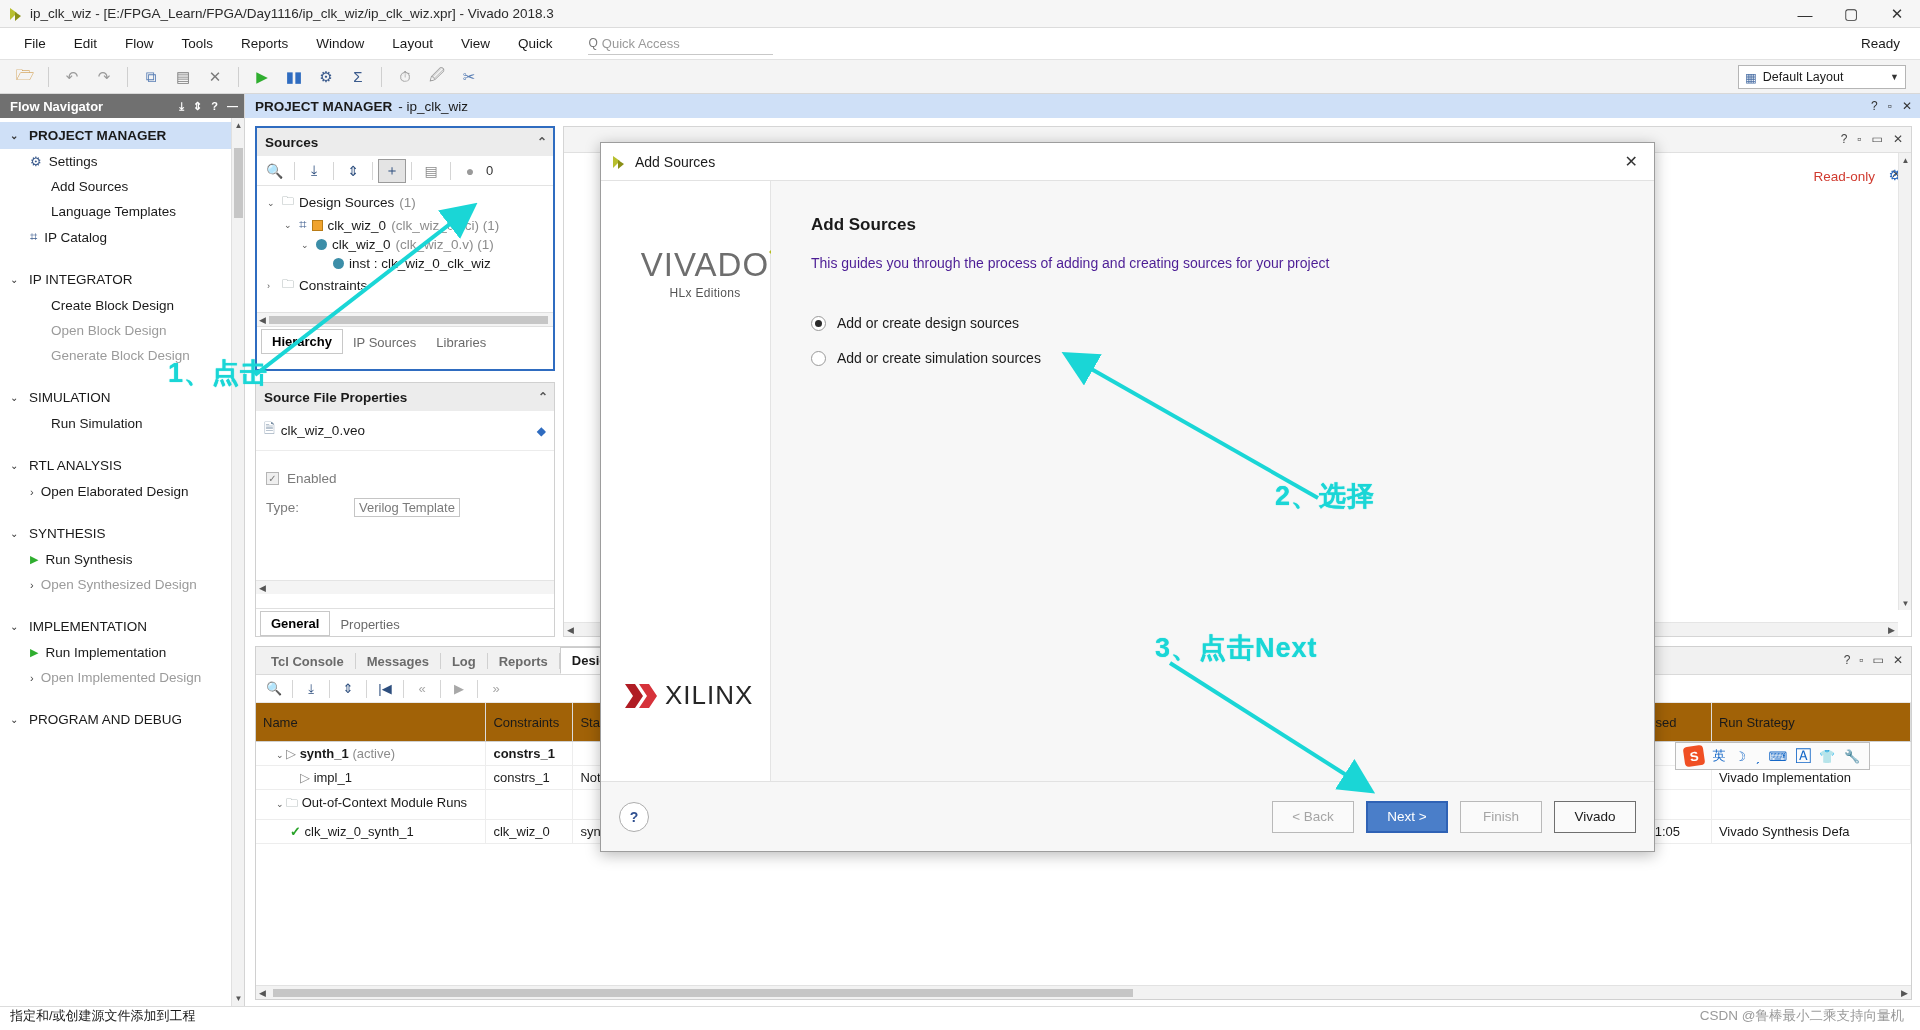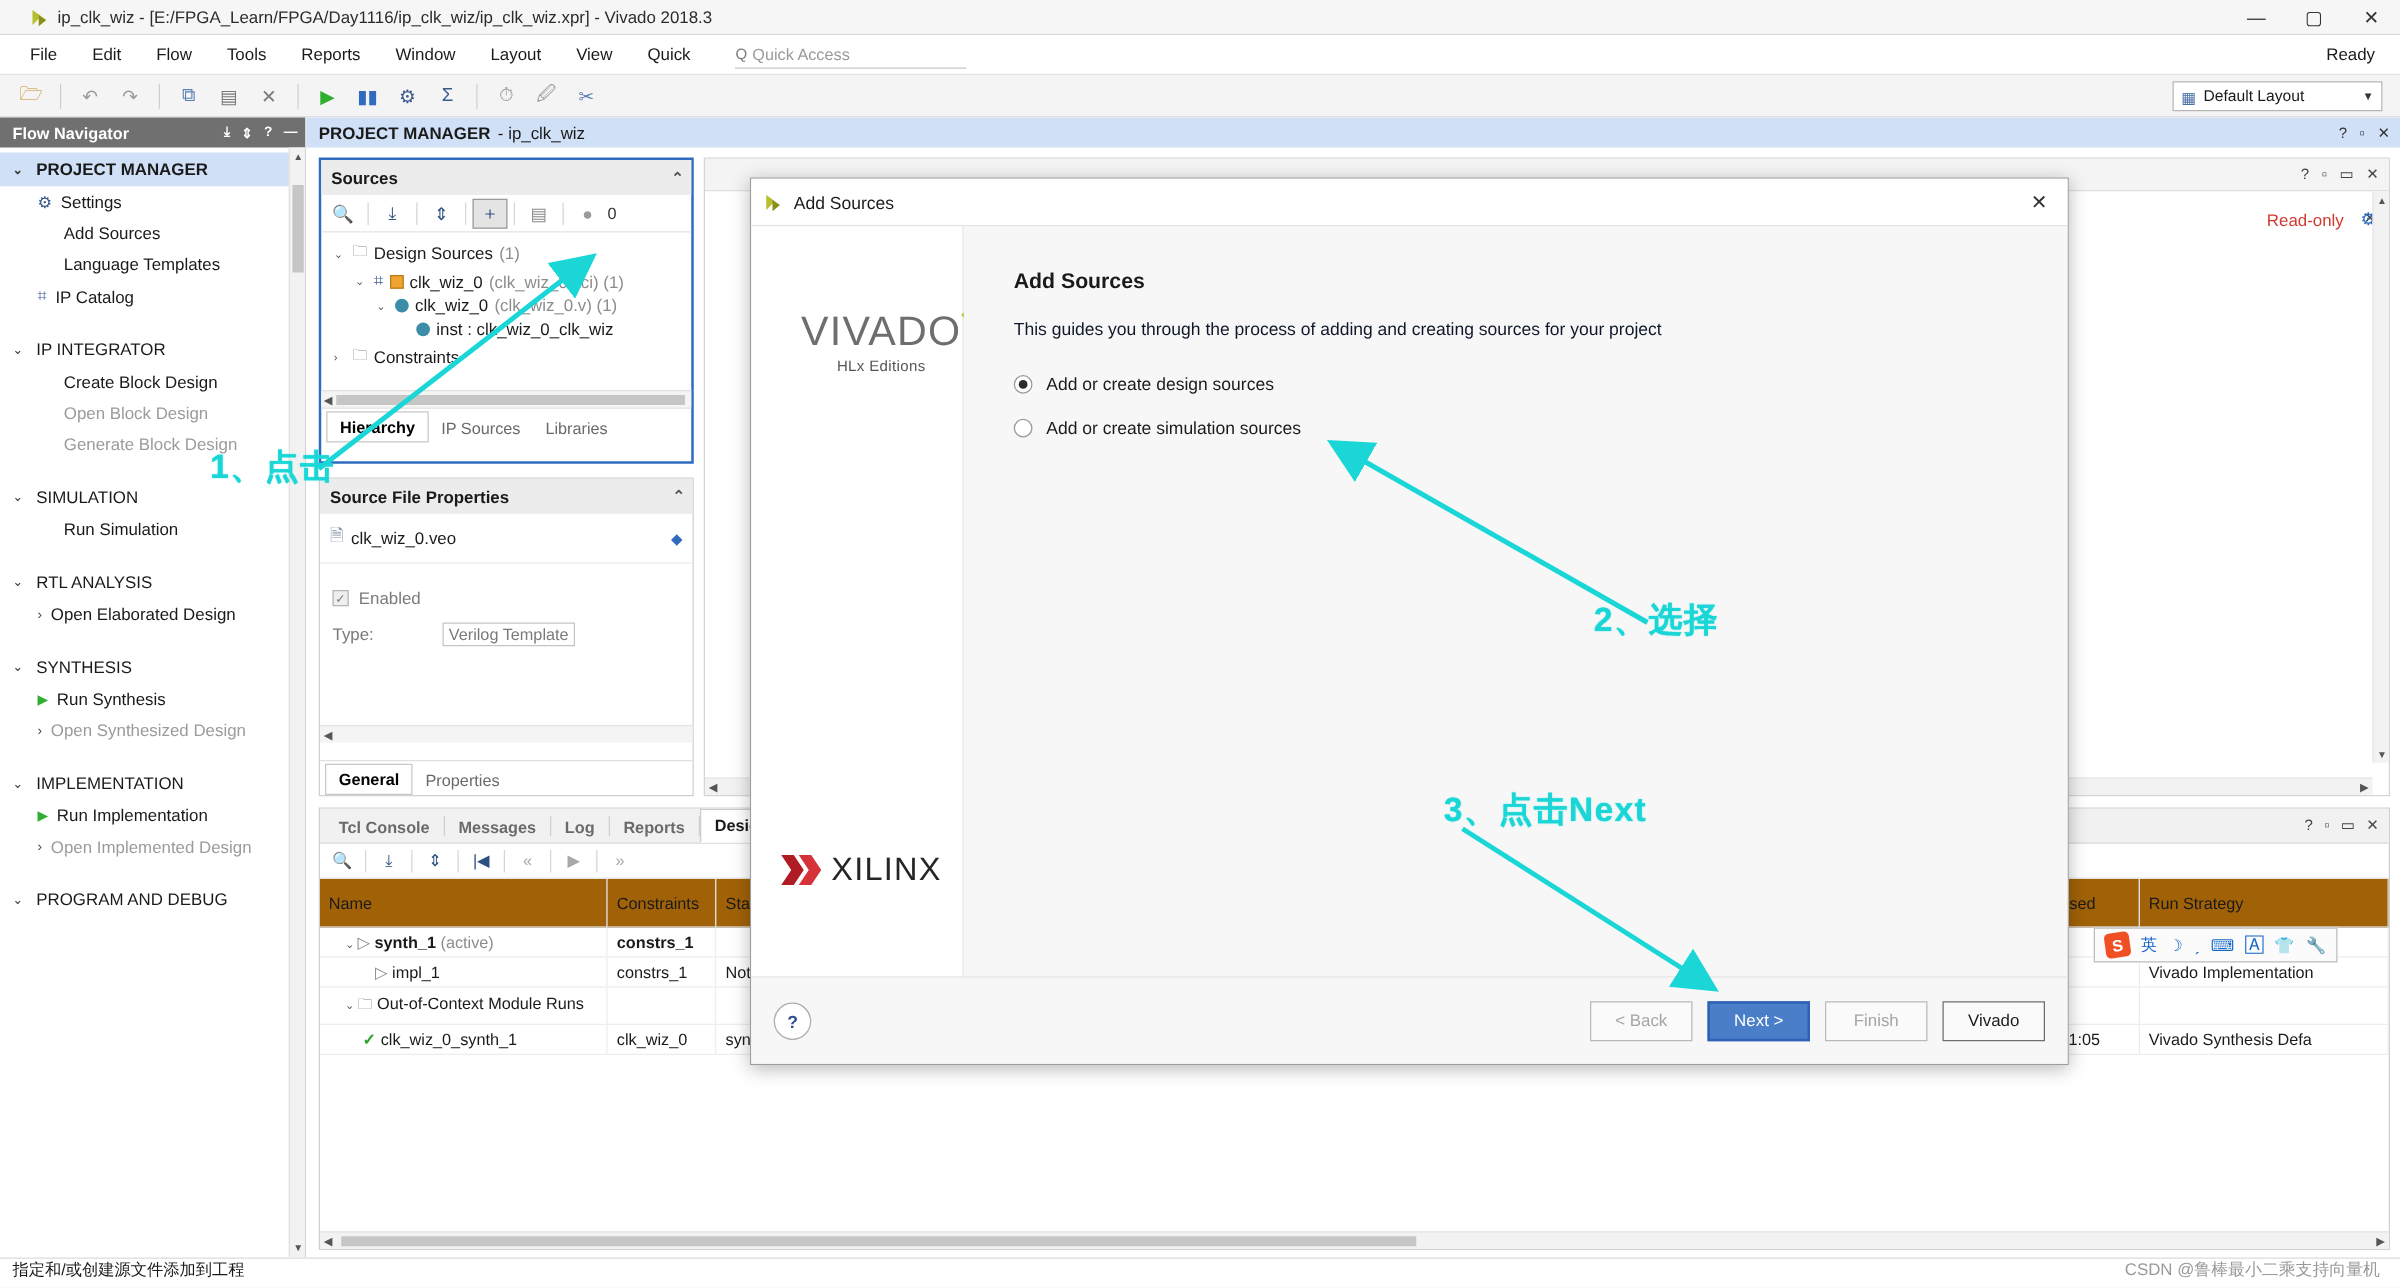--- a/index.html
+++ b/index.html
@@ -8,21 +8,21 @@
     font-family: "Liberation Sans", sans-serif;
     font-size: 13px;
     color:#1a1a1a;
     background:#f0f0f0;
   }
   .app { position:relative; width:1920px; height:1030px; background:#ffffff; }
 
   
   .titlebar {
     height:28px; background:#f6f6f6; display:flex; align-items:center;
-    border-bottom:1px solid #dcdcdc; padding-left:24px; position:relative;
+    border-bottom:1px solid #dcdcdc; padding-left:8px; position:relative;
   }
   .titlebar .tb-title { font-size:13.5px; color:#2b2b2b; margin-left:6px; }
   .vivado-logo-small { width:16px; height:16px; position:relative; }
   .vivado-logo-small::before{
     content:""; position:absolute; left:2px; top:2px; width:0;height:0;
     border-left:7px solid #b8bf2e; border-top:5px solid transparent; border-bottom:7px solid transparent;
   }
   .vivado-logo-small::after{
     content:""; position:absolute; left:7px; top:6px; width:0;height:0;
     border-left:6px solid #8a8f17; border-top:4px solid transparent; border-bottom:5px solid transparent;
@@ -191,21 +191,21 @@
   .dlg-body { display:flex; height:calc(100% - 38px - 70px); }
   .dlg-left { width:170px; background:#ffffff; position:relative; border-right:1px solid #e4e4e4;}
   .vivado-brand { position:absolute; top:65px; left:24px; width:160px; text-align:center;}
   .vivado-word { font-family:"Liberation Sans", sans-serif; font-size:33px; letter-spacing:1px; color:#6e6e6e; position:relative; display:inline-block;}
   .hlx { font-size:12px; color:#555; margin-top:2px; letter-spacing:.3px;}
   .vlogo-leaf { position:absolute; right:-6px; top:-12px; width:40px; height:40px;}
   .xilinx-brand { position:absolute; bottom:70px; left:22px; display:flex; align-items:center; gap:8px;}
   .xilinx-word { font-size:26px; letter-spacing:1px; color:#262626;}
   .dlg-right { flex:1; background:#f7f7f7; padding:34px 40px; position:relative;}
   .dlg-h1 { font-size:17px; font-weight:bold; margin-bottom:20px;}
-  .dlg-p { font-size:14px; color:#0f172a; margin-bottom:28px;}
+  .dlg-p { font-size:14px; color:#4c1d95; margin-bottom:44px;}
   .radio-row { display:flex; align-items:center; gap:11px; margin-bottom:19px; font-size:14px;}
   .radio { width:15px; height:15px; border-radius:50%; border:1px solid #9a9a9a; background:#fff;
     display:inline-flex; align-items:center; justify-content:center; flex:none;}
   .radio.on::after { content:""; width:7px; height:7px; border-radius:50%; background:#2b2b2b;}
   .dlg-footer { height:70px; border-top:1px solid #e2e2e2; display:flex; align-items:center; padding:0 18px; gap:12px; background:#f7f7f7;}
   .help-btn { width:30px; height:30px; border-radius:50%; border:1px solid #adadad; background:#fff;
     display:flex; align-items:center; justify-content:center; color:#2f4f8f; font-weight:bold; font-size:14px;}
   .dlg-btn { min-width:82px; height:32px; border:1px solid #b9b9b9; background:#fafafa;
     display:flex; align-items:center; justify-content:center; font-size:13.5px; padding:0 14px;text-align:center;}
   .dlg-btn.dis { color:#a5a5a5; }

